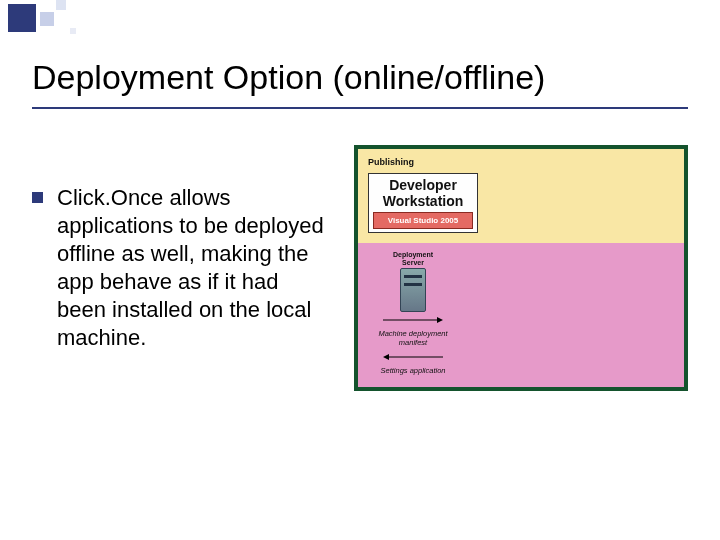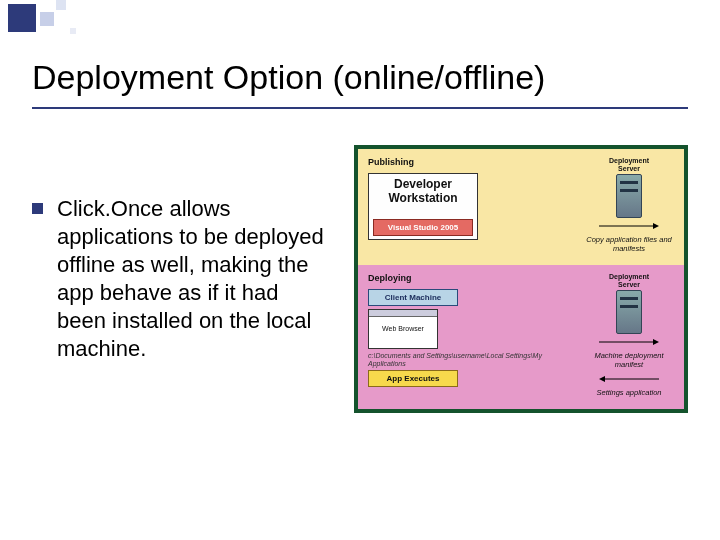--- a/index.html
+++ b/index.html
@@ -184,54 +184,27 @@
       <div class="bullet"></div>
       <div class="body-text">Click.Once allows applications to be deployed offline as well, making the app behave as if it had been installed on the local machine.</div>
     </div>
 
     <div class="diagram">
 
       <div class="section pub">
         <div class="sec-left">
           <div class="sec-title">Publishing</div>
           <div class="box outline" style="width:110px;">
-            <div style="font-weight:bold;font-size:12px;margin-bottom:14px;">Developer Workstation</div>
+            <div style="font-weight:bold;font-size:14px;margin-bottom:3px;">Developer Workstation</div>
             <div class="box red" style="width:100px;margin:0 auto;">Visual Studio 2005</div>
           </div>
-        </div>
-        <div class="dep-right">
-          <div class="svr">
-            <div class="svr-label">Deployment Server</div>
-            <div class="server-icon"></div>
-          </div>
-          <div class="arrow-r">
-            <svg viewBox="0 0 60 8">
-                <line x1="0" y1="4" x2="54" y2="4" stroke="#000" stroke-width="1"></line>
-                <polygon points="54,1 60,4 54,7" fill="#000"></polygon>
-              </svg>
-          </div>
-          <div class="arrow-label">Copy application files and manifests</div>
         </div>
       </div>
 
       <div class="section dep">
-        <div class="sec-left">
-          <div class="sec-title">Deploying</div>
-          <div class="client-stack">
-            <div class="box blue" style="width:90px;">Client Machine</div>
-            <div style="display:flex;gap:4px;align-items:flex-start;">
-              <div class="web-win">
-                <div class="bar"></div>
-                <div style="font-size:7px;text-align:center;padding-top:8px;">Web Browser</div>
-              </div>
-            </div>
-            <div class="path">c:\Documents and Settings\username\Local Settings\My Applications</div>
-            <div class="box yellow" style="width:90px;">App Executes</div>
-          </div>
-        </div>
         <div class="dep-right">
           <div class="svr">
             <div class="svr-label">Deployment Server</div>
             <div class="server-icon"></div>
           </div>
           <div class="arrow-r">
             <svg viewBox="0 0 60 8">
                 <line x1="0" y1="4" x2="54" y2="4" stroke="#000" stroke-width="1"></line>
                 <polygon points="54,1 60,4 54,7" fill="#000"></polygon>
               </svg>

